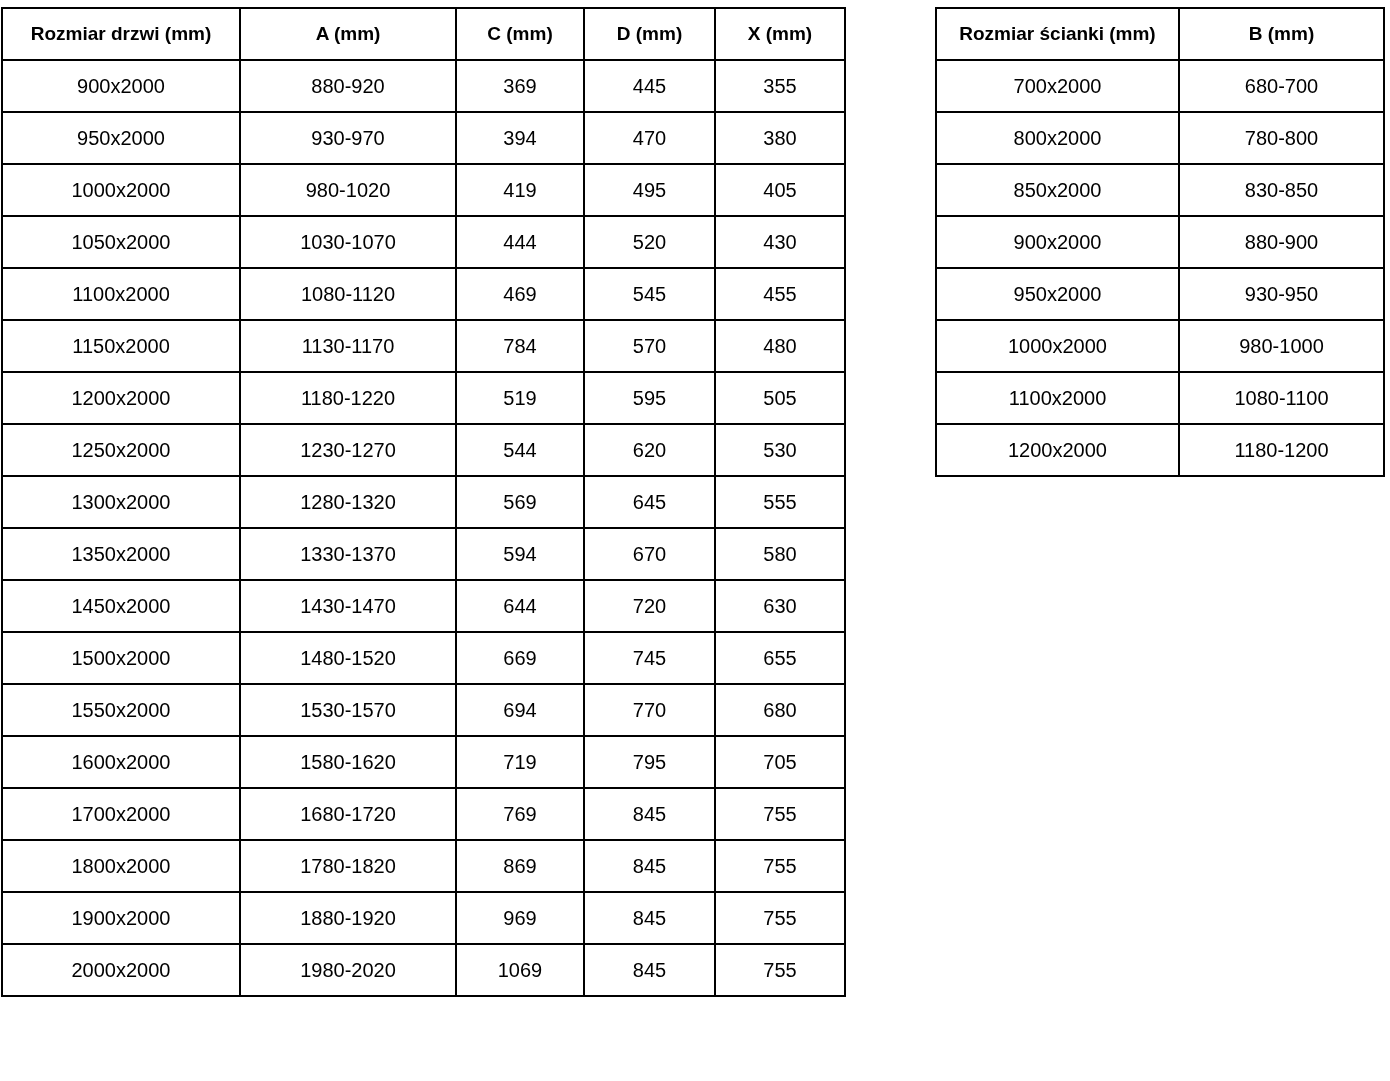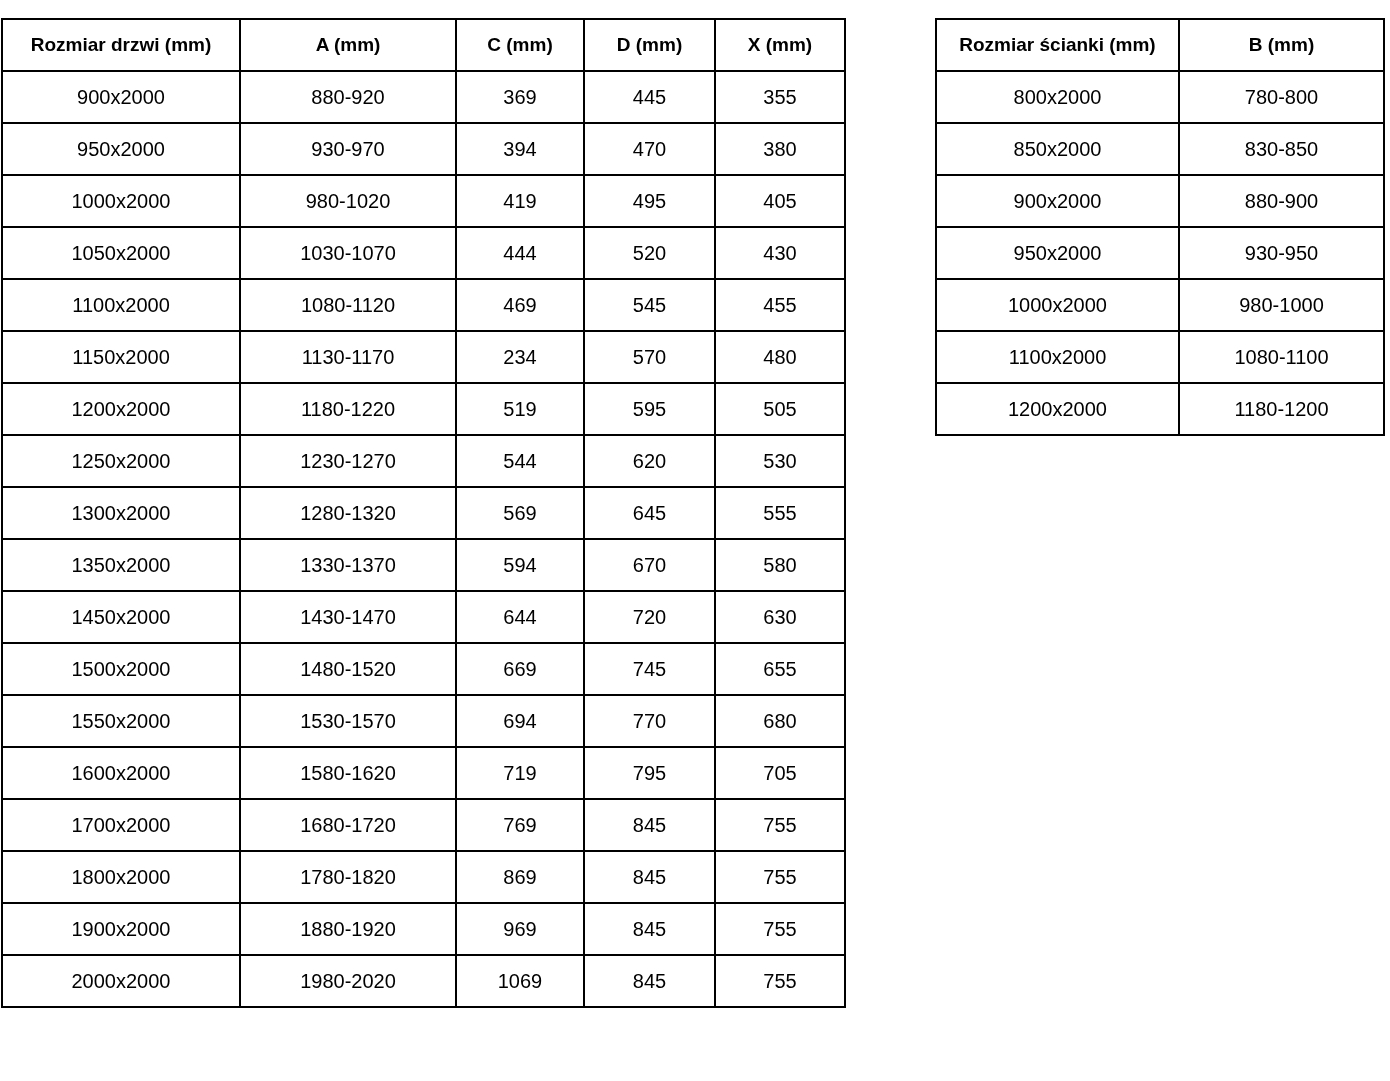--- a/index.html
+++ b/index.html
@@ -12,21 +12,21 @@
     height: 1081px;
     font-family: "Liberation Sans", sans-serif;
     color: #000000;
     overflow: hidden;
   }
   .tables-wrap {
     display: flex;
     align-items: flex-start;
     gap: 89px;
     padding-left: 1px;
-    padding-top: 18px;
+    padding-top: 7px;
   }
   table.spec-table {
     border-collapse: collapse;
     table-layout: fixed;
     background: #ffffff;
   }
   table.spec-table th,
   table.spec-table td {
     border: 2px solid #000000;
     text-align: center;
@@ -111,21 +111,21 @@
         <tr>
           <td>1100x2000</td>
           <td>1080-1120</td>
           <td>469</td>
           <td>545</td>
           <td>455</td>
         </tr>
         <tr>
           <td>1150x2000</td>
           <td>1130-1170</td>
-          <td>234</td>
+          <td>784</td>
           <td>570</td>
           <td>480</td>
         </tr>
         <tr>
           <td>1200x2000</td>
           <td>1180-1220</td>
           <td>519</td>
           <td>595</td>
           <td>505</td>
         </tr>
@@ -215,20 +215,24 @@
         <col>
     </colgroup>
     <thead>
       <tr>
           <th>Rozmiar ścianki (mm)</th>
           <th>B (mm)</th>
         </tr>
     </thead>
     <tbody>
         <tr>
+          <td>700x2000</td>
+          <td>680-700</td>
+        </tr>
+        <tr>
           <td>800x2000</td>
           <td>780-800</td>
         </tr>
         <tr>
           <td>850x2000</td>
           <td>830-850</td>
         </tr>
         <tr>
           <td>900x2000</td>
           <td>880-900</td>

